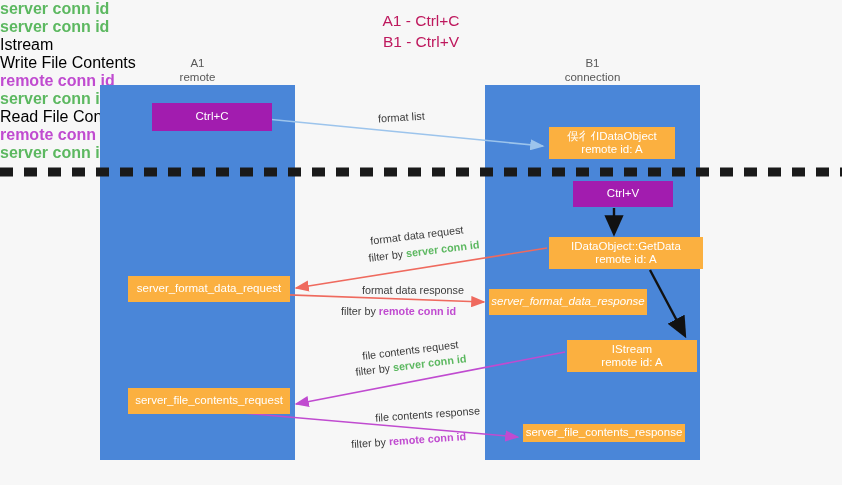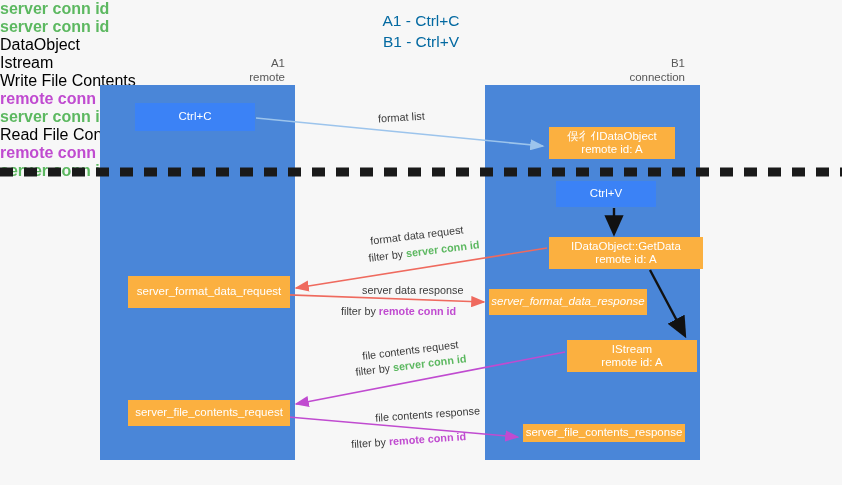--- a/index.html
+++ b/index.html
@@ -10,41 +10,41 @@
     overflow:hidden;
     position:relative;
   }
   #stage{position:absolute;inset:0;}
   svg#wires{position:absolute;left:0;top:0;width:842px;height:485px;pointer-events:none;}
 
   .lane{position:absolute;background:#4a86d8;}
   .lane-a{left:100px;top:85px;width:195px;height:375px;}
   .lane-b{left:485px;top:85px;width:215px;height:375px;}
 
-  .lane-hdr{position:absolute;text-align:right;color:#585858;font-size:11.5px;line-height:13.5px;}
+  .lane-hdr{position:absolute;text-align:center;color:#585858;font-size:11.5px;line-height:13.5px;}
   .lane-hdr-a{left:110px;top:57px;width:175px;}
   .lane-hdr-b{left:500px;top:57px;width:185px;}
 
   .title{position:absolute;left:0;top:10px;width:842px;text-align:center;
-         color:#0369a1;font-size:15.5px;line-height:21px;}
+         color:#be185d;font-size:15.5px;line-height:21px;}
 
   .node{position:absolute;box-sizing:border-box;display:flex;flex-direction:column;
         align-items:center;justify-content:center;color:#fff;font-size:11.5px;
         line-height:13.5px;text-align:center;}
   .node.orange{background:#fbb040;}
-  .node.green{background:#3b82f6;}
+  .node.green{background:#a21caf;margin-left:17px;}
 
   .n-ctrlc{left:135px;top:103px;width:120px;height:28px;}
   .n-idataobject{left:549px;top:127px;width:126px;height:32px;}
   .n-ctrlv{left:556px;top:181px;width:100px;height:26px;}
   .n-getdata{left:549px;top:237px;width:154px;height:32px;}
-  .n-fmtreq{left:128px;top:276px;width:162px;height:32px;}
+  .n-fmtreq{left:128px;top:276px;width:162px;height:26px;}
   .n-fmtres{left:489px;top:289px;width:158px;height:26px;font-style:italic;}
   .n-istream{left:567px;top:340px;width:130px;height:32px;}
-  .n-filereq{left:128px;top:400px;width:162px;height:26px;align-items:center;}
+  .n-filereq{left:128px;top:388px;width:162px;height:26px;align-items:center;}
   .n-fileres{left:523px;top:424px;width:162px;height:18px;}
 
   .edge-lbl{position:absolute;color:#3c3c3c;font-size:10.8px;white-space:nowrap;}
   .g{color:#5cb860;font-weight:bold;}
   .p{color:#c04bd0;font-weight:bold;}
 
   .l-formatlist{left:378px;top:111px;transform:rotate(-3.5deg);}
   .l-fdreq  {left:370px;top:229px;transform:rotate(-7deg);}
   .l-fdreqf {left:368px;top:245px;transform:rotate(-7deg);}
   .l-fdres  {left:362px;top:284px;}
@@ -149,21 +149,21 @@
   </div>
 
   <div class="edge-lbl l-fdreq">
     <span>format data request</span>
   </div>
   <div class="edge-lbl l-fdreqf">
     <span>filter by </span><span class="g">server conn id</span>
   </div>
 
   <div class="edge-lbl l-fdres">
-    <span>server data response</span>
+    <span>format data response</span>
   </div>
   <div class="edge-lbl l-fdresf">
     <span>filter by </span><span class="p">remote conn id</span>
   </div>
 
   <div class="edge-lbl l-fcreq">
     <span>file contents request</span>
   </div>
   <div class="edge-lbl l-fcreqf">
     <span>filter by </span><span class="g">server conn id</span>
@@ -171,21 +171,20 @@
 
   <div class="edge-lbl l-fcres">
     <span>file contents response</span>
   </div>
   <div class="edge-lbl" style="left:351px;top:434px;transform:rotate(-4deg);">
     <span>filter by </span><span class="p">remote conn id</span>
   </div>
 
   <div class="side g s-right1">server conn id</div>
   <div class="side g s-right2">server conn id</div>
-  <div class="side side-plain s-right3">DataObject</div>
   <div class="side side-plain s-right4">Istream</div>
   <div class="side side-plain s-right5">Write File Contents</div>
 
   <div class="side s-left1">
     <div class="p">remote conn id</div>
     <div class="g">server conn id</div>
   </div>
 
   <div class="side s-left2">Read File Contents</div>
 

